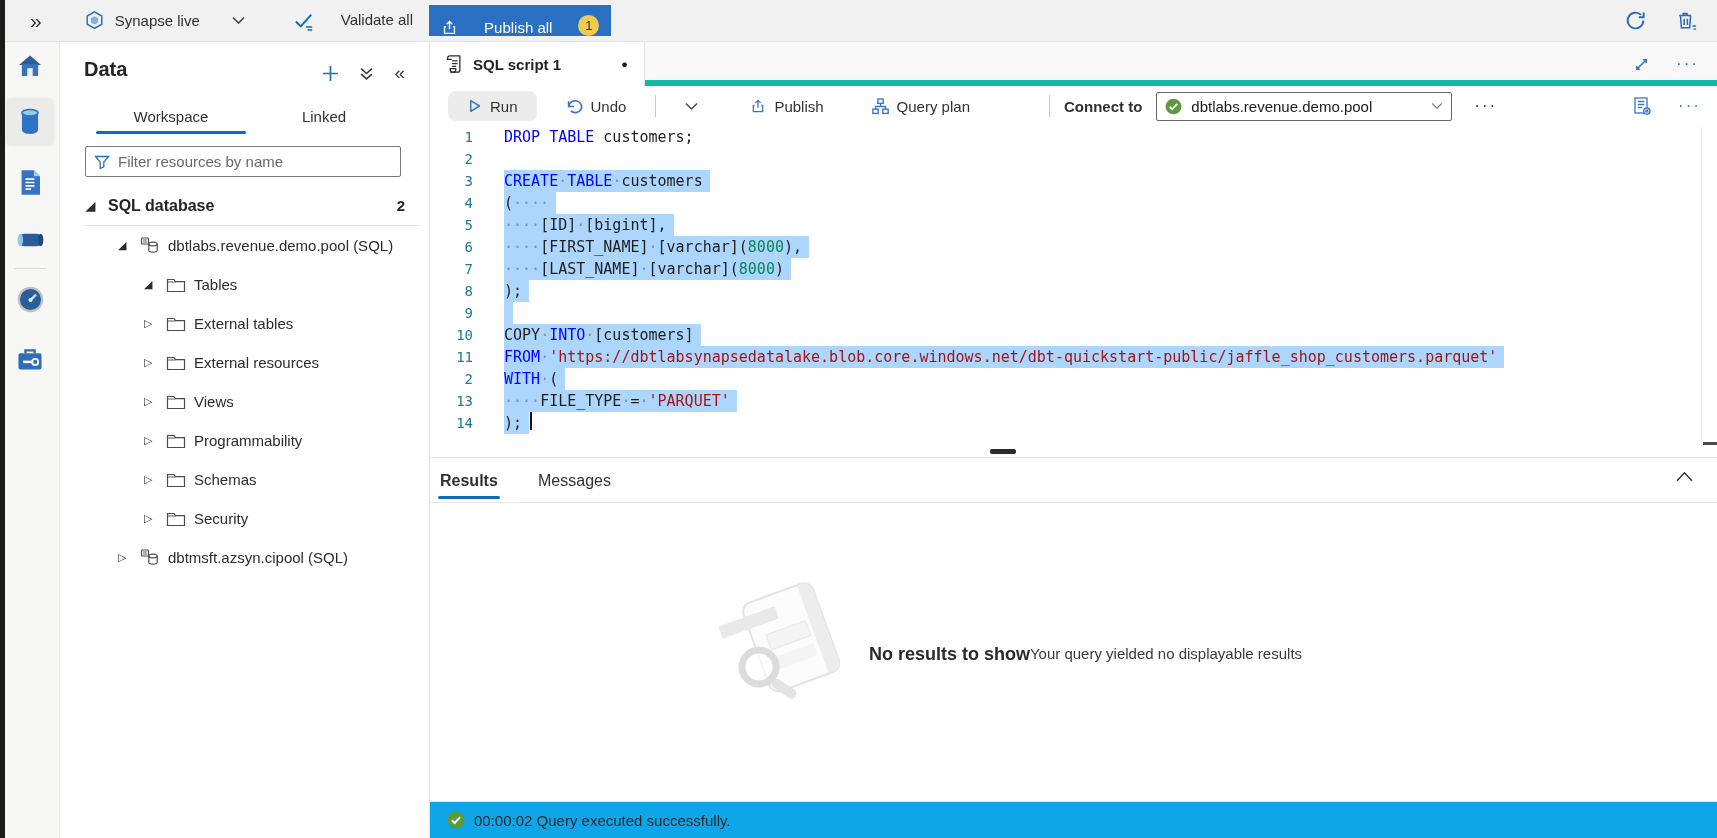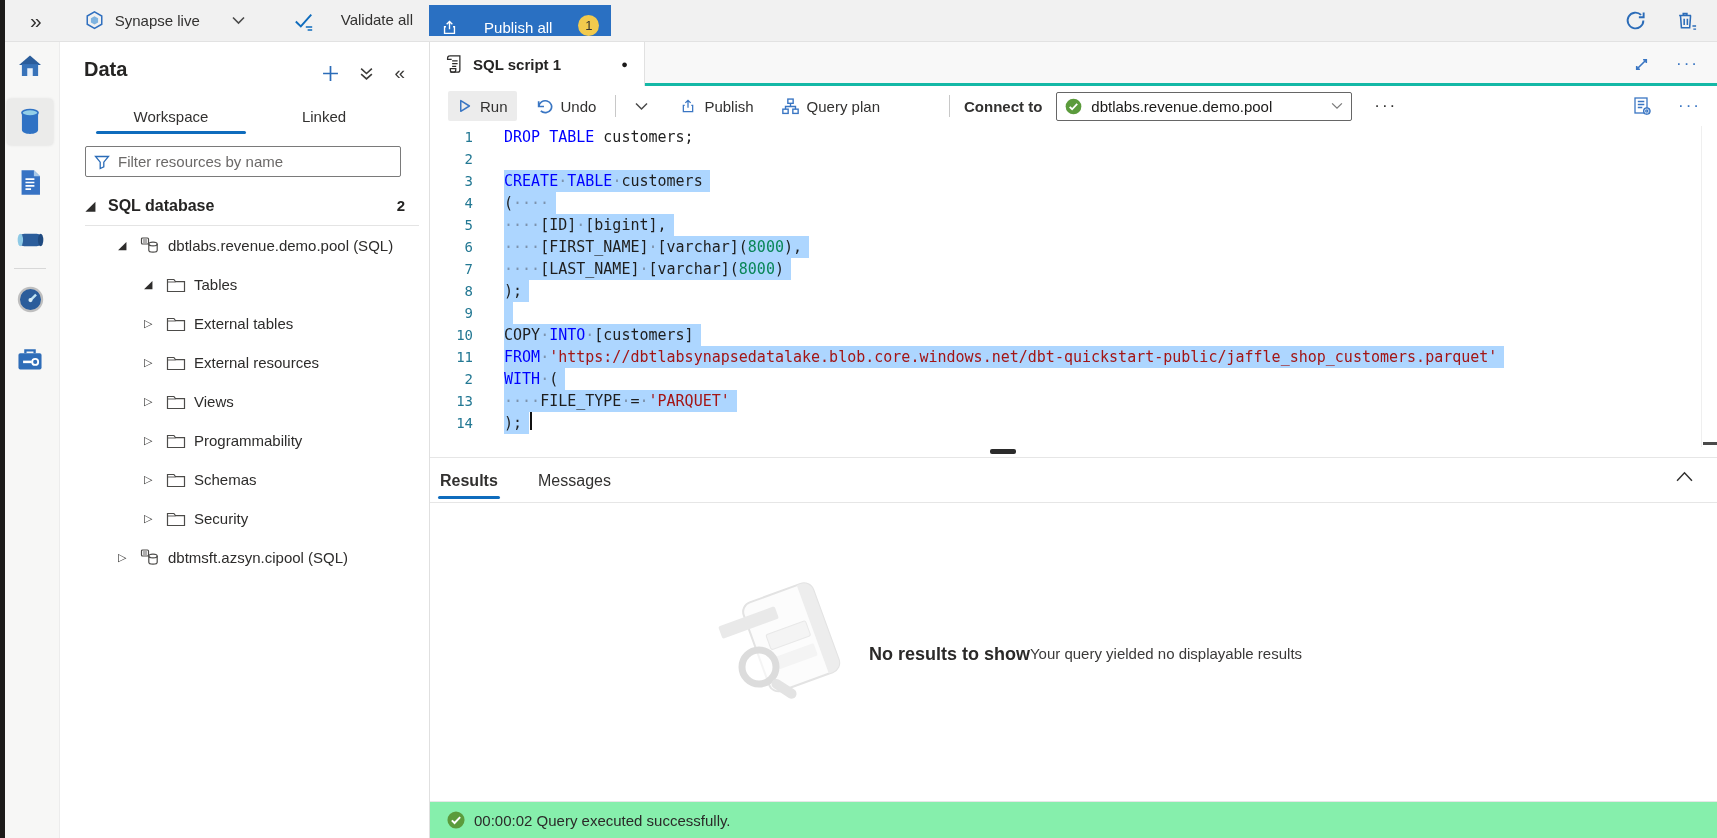--- a/index.html
+++ b/index.html
@@ -49,30 +49,30 @@
   .tree-row.lvl2 { padding-left:84px; }
   .tw { width:22px; font-size:11px; color:#2d2c2b; flex:none; }
   .tree-row.lvl0 .tw { font-size:12px; }
   .ticon { width:28px; flex:none; display:flex; align-items:center; }
   .tlabel { white-space:nowrap; }
   .tcount { margin-left:auto; margin-right:24px; font-weight:600; font-size:15px; }
   .tree-sep { height:1px; background:#e4e4e4; margin:0 10px 0 25px; }
 
   
   .ws { position:absolute; left:430px; top:42px; right:0; bottom:0; background:#fff; }
-  .tabstrip { position:absolute; left:0; top:0; right:0; height:44px; background:#f8f8f8; border-bottom:3px solid #14b8a6; }
+  .tabstrip { position:absolute; left:0; top:0; right:0; height:44px; background:#f8f8f8; border-bottom:6px solid #14b8a6; }
   .etab { position:absolute; left:0; top:0; width:215px; height:44px; background:#fff; border-right:1px solid #e1e1e1;
     display:flex; align-items:center; padding-left:14px; gap:10px; cursor:pointer; }
   .etab-title { font-size:15px; font-weight:600; color:#252423; }
   .etab-dot { margin-left:auto; margin-right:16px; font-size:11px; color:#1b1a19; }
   .ts-right { position:absolute; right:18px; top:0; height:44px; display:flex; align-items:center; gap:26px; }
 
   .etoolbar { position:absolute; left:0; top:44px; right:0; height:40px; background:#fff; display:flex; align-items:center; padding-left:18px; }
   .tbtn { display:flex; align-items:center; gap:8px; border:none; background:none; font-size:15px; color:#323130;
-    height:30px; padding:0 9px; cursor:pointer; border-radius:2px; }
+    height:30px; padding:0 19px; cursor:pointer; border-radius:8px; }
   .tbtn.hover { background:#ececec; }
   .tsep { width:1px; height:22px; background:#c8c8c8; margin:0 10px; }
   .connect-label { font-weight:600; font-size:15px; margin:0 14px 0 4px; }
   .connect-dd { display:flex; align-items:center; gap:9px; width:296px; height:29px; border:1px solid #666;
     border-radius:2px; padding:0 8px; background:#fff; cursor:pointer; }
   .connect-dd .cval { font-size:15px; color:#1b1a19; flex:1; white-space:nowrap; overflow:hidden; }
   .more-dots { font-size:17px; letter-spacing:2px; color:#323130; background:none; border:none; cursor:pointer; }
   .more-dots.blue { color:#3a76c3; }
   .etb-right { margin-left:auto; margin-right:16px; display:flex; align-items:center; gap:26px; }
 
@@ -100,21 +100,21 @@
   .rtab.active { font-weight:600; }
   .rtab.active::after { content:""; position:absolute; left:0; right:0; bottom:4px; height:3px; background:#0f6cbd; border-radius:2px; }
   .rtab1 { left:8px; padding:0 2px; }
   .rtab2 { left:108px; }
   .rcollapse { position:absolute; right:24px; top:12px; background:none; border:none; cursor:pointer; }
   .rbody { position:absolute; left:0; right:0; top:461px; bottom:37px; background:#fff;
     display:flex; flex-direction:column; align-items:center; justify-content:center; }
   .empty-wrap { display:flex; align-items:center; margin-right:146px; padding-bottom:14px; }
   .empty-title { font-size:18px; font-weight:600; color:#2b2a29; margin-top:18px; }
   .empty-sub { font-size:15px; color:#3b3a39; margin-top:16px; }
-  .statusbar { position:absolute; left:0; right:0; bottom:0; height:37px; background:#86efac; border-top:1px solid #e7e7e7;
+  .statusbar { position:absolute; left:0; right:0; bottom:0; height:37px; background:#0ea5e9; border-top:1px solid #e7e7e7;
     display:flex; align-items:center; padding-left:17px; gap:9px; font-size:15px; color:#2b2a29; }
 </style>
 </head>
 <body>
 
 <div class="app">
   <div class="edge"></div>
 
   <header class="topbar">
     <button class="tb-collapse">»</button>

